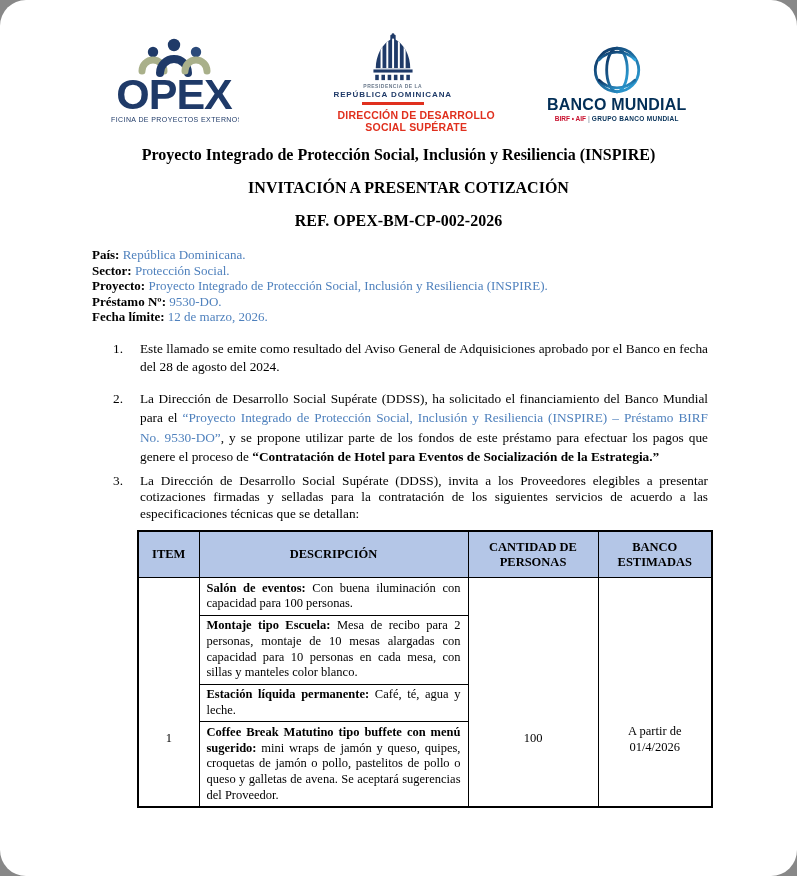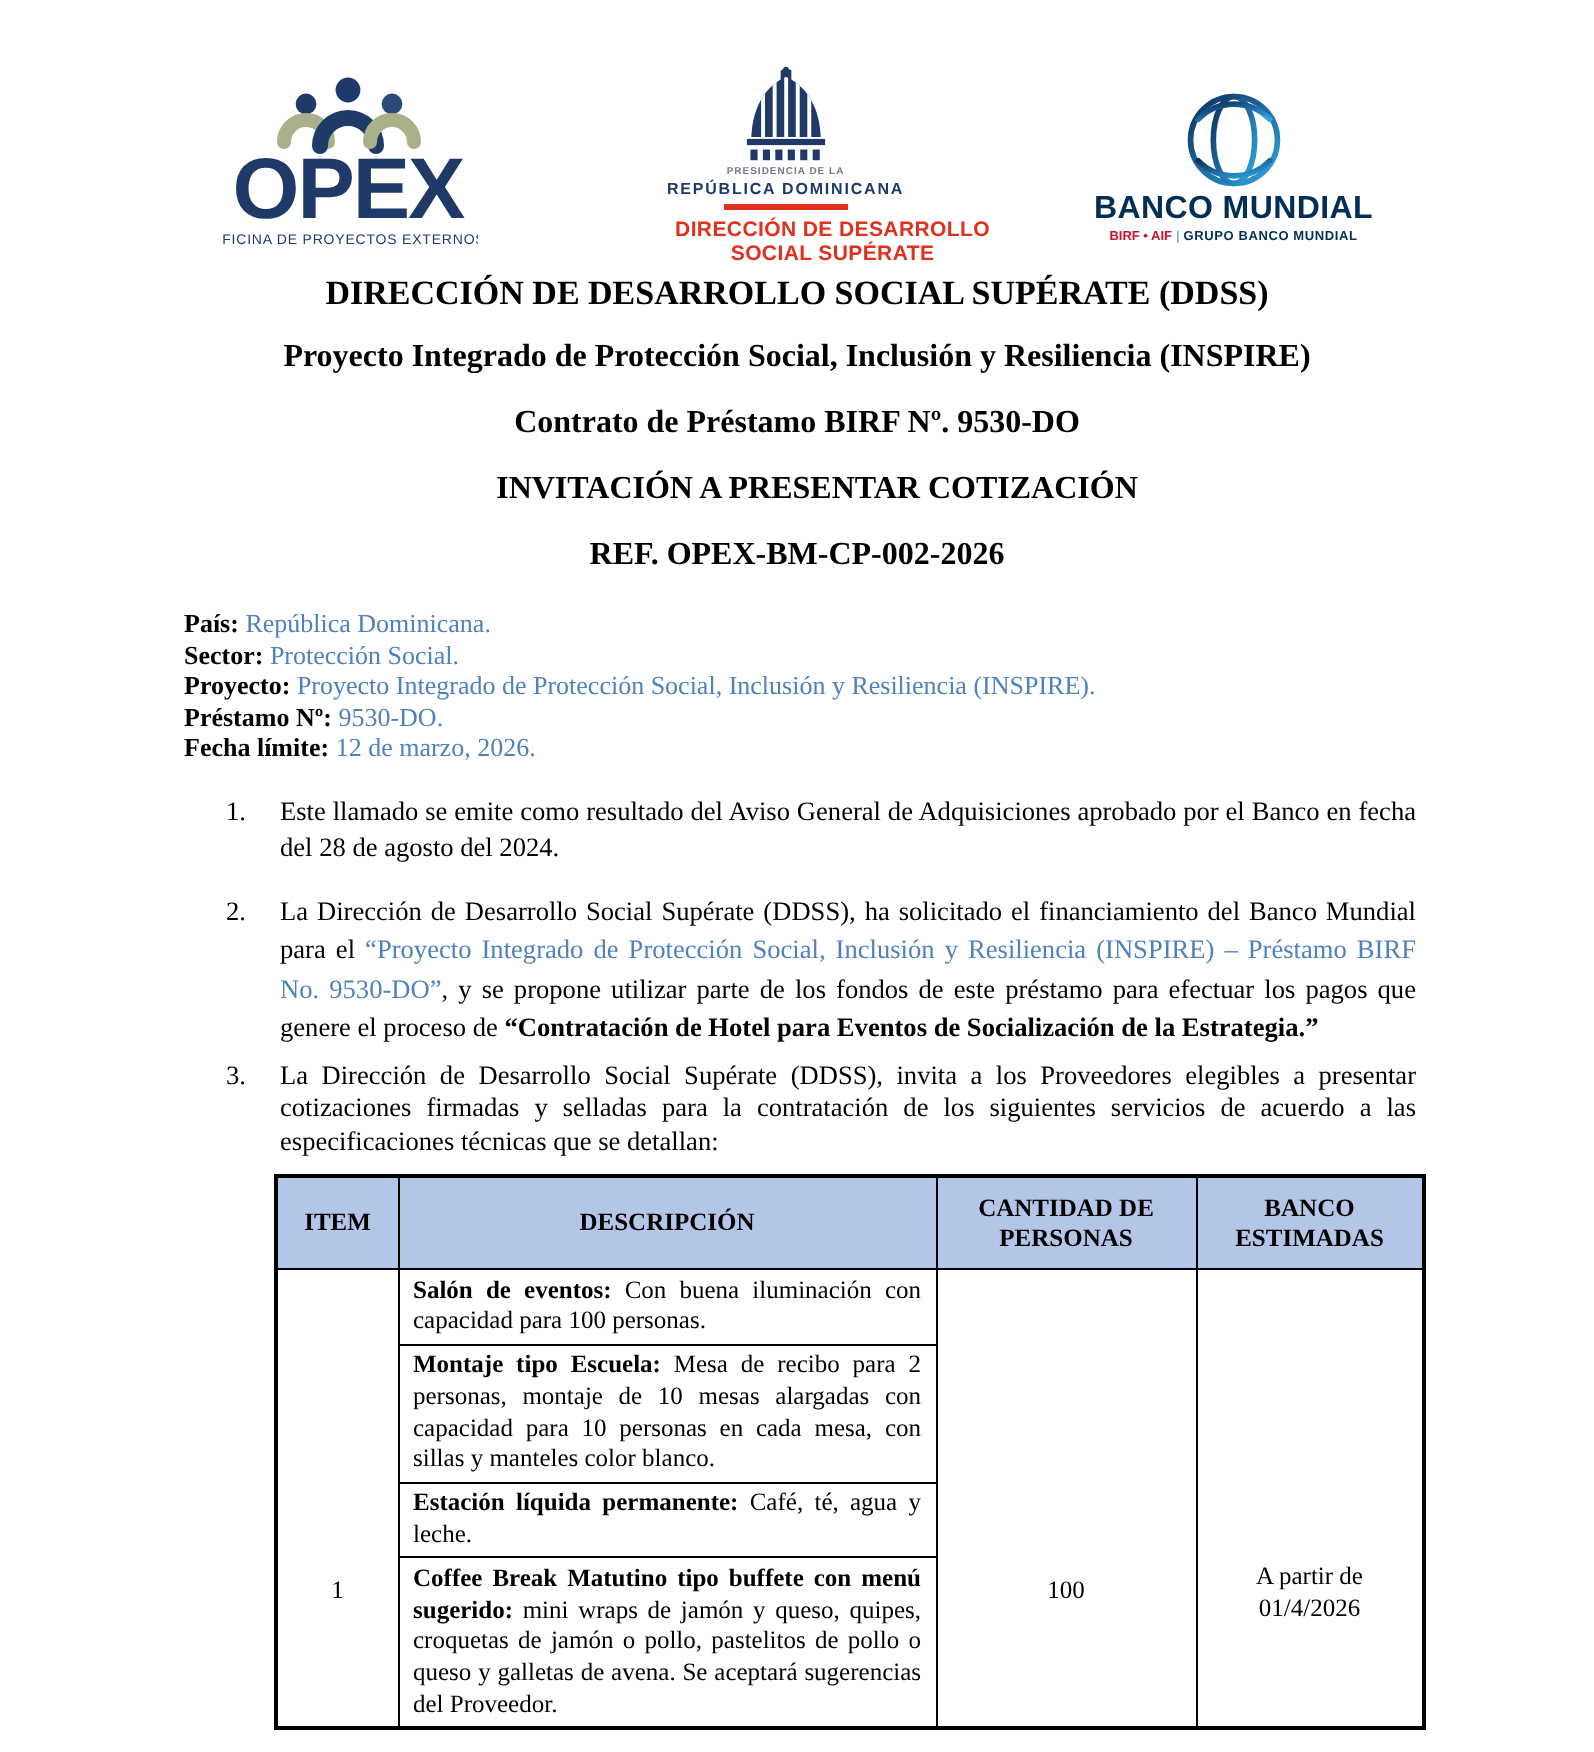--- a/index.html
+++ b/index.html
@@ -1,18 +1,18 @@
 <!DOCTYPE html>
 <html><head>
 <meta charset="utf-8">
 <style>
   html,body{margin:0;padding:0;background:#888;}
   .page{
     width:797px;height:876px;overflow:hidden;background:#ffffff;
-    font-family:"Liberation Serif",serif;color:#000;position:relative;margin:0 auto;
+    font-family:"Liberation Serif",serif;color:#000;position:relative;margin:0 auto;border-radius:26px;
   }
   
   .logo-row{display:flex;justify-content:center;align-items:center;gap:52px;padding-top:34px;height:98px;}
   .logo{display:flex;flex-direction:column;align-items:center;font-family:"Liberation Sans",sans-serif;}
   .pres-small{font-size:5px;color:#6b7a8c;letter-spacing:.5px;margin-top:2px;font-weight:bold;}
   .pres-country{font-size:8px;font-weight:bold;color:#1f3a68;letter-spacing:.9px;margin-top:1px;}
   .pres-rule{width:62px;height:2.5px;background:#e0301e;margin:3px 0 4px 0;}
   .pres-org{font-size:10.5px;font-weight:bold;color:#e0301e;line-height:12px;text-align:center;letter-spacing:.2px;padding-left:47px;}
   .wb-name{font-size:16px;font-weight:bold;color:#032f57;letter-spacing:.2px;margin-top:1px;white-space:nowrap;}
   .wb-sub{font-size:6.5px;font-weight:bold;margin-top:1px;white-space:nowrap;}
@@ -128,23 +128,21 @@
           <path d="M6.5 32.5 A23 23 0 0 0 39.5 32.5"></path>
         </g>
       </svg>
       <div class="wb-name">BANCO MUNDIAL</div>
       <div class="wb-sub">
         <span class="wb-birf">BIRF • AIF</span><span class="wb-pipe">|</span><span class="wb-grupo">GRUPO BANCO MUNDIAL</span>
       </div>
     </div>
   </div>
 
-  <div class="t t1">DIRECCIÓN DE DESARROLLO SOCIAL SUPÉRATE (DDSS)</div>
   <div class="t t2">Proyecto Integrado de Protección Social, Inclusión y Resiliencia (INSPIRE)</div>
-  <div class="t t3">Contrato de Préstamo BIRF Nº. 9530-DO</div>
   <div class="t t4">INVITACIÓN A PRESENTAR COTIZACIÓN</div>
   <div class="t t5">REF. OPEX-BM-CP-002-2026</div>
 
   <div class="content">
     <div class="meta-block">
         <div class="meta-line"><span class="meta-label">País:</span><span class="meta-value">&nbsp;República Dominicana.</span></div>
         <div class="meta-line"><span class="meta-label">Sector:</span><span class="meta-value">&nbsp;Protección Social.</span></div>
         <div class="meta-line"><span class="meta-label">Proyecto:</span><span class="meta-value">&nbsp;Proyecto Integrado de Protección Social, Inclusión y Resiliencia (INSPIRE).</span></div>
         <div class="meta-line"><span class="meta-label">Préstamo Nº:</span><span class="meta-value">&nbsp;9530-DO.</span></div>
         <div class="meta-line"><span class="meta-label">Fecha límite:</span><span class="meta-value">&nbsp;12 de marzo, 2026.</span></div>

